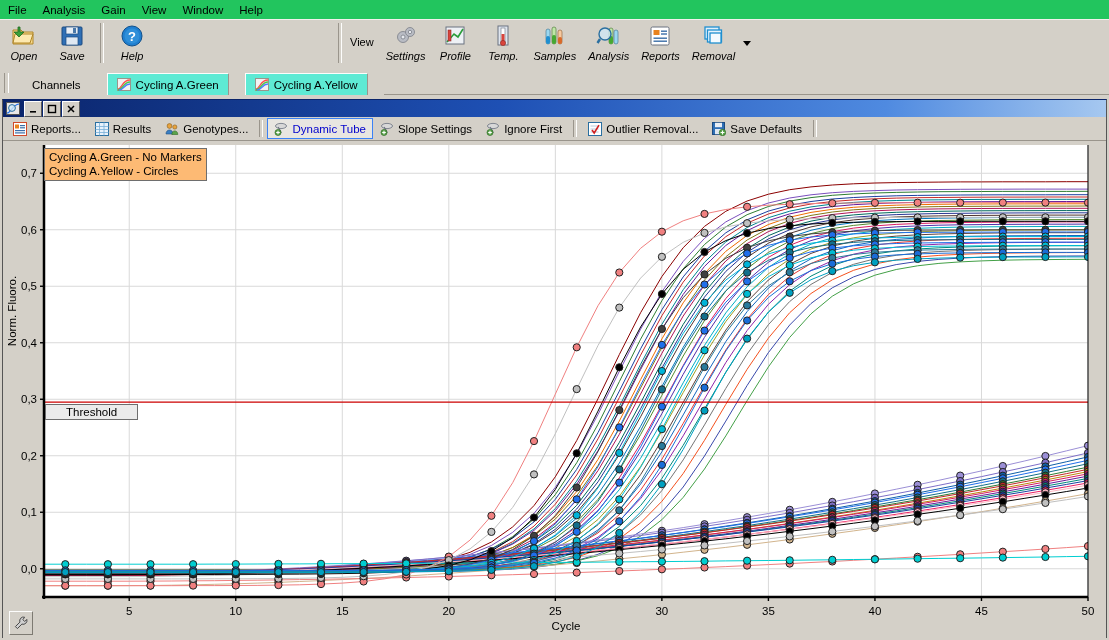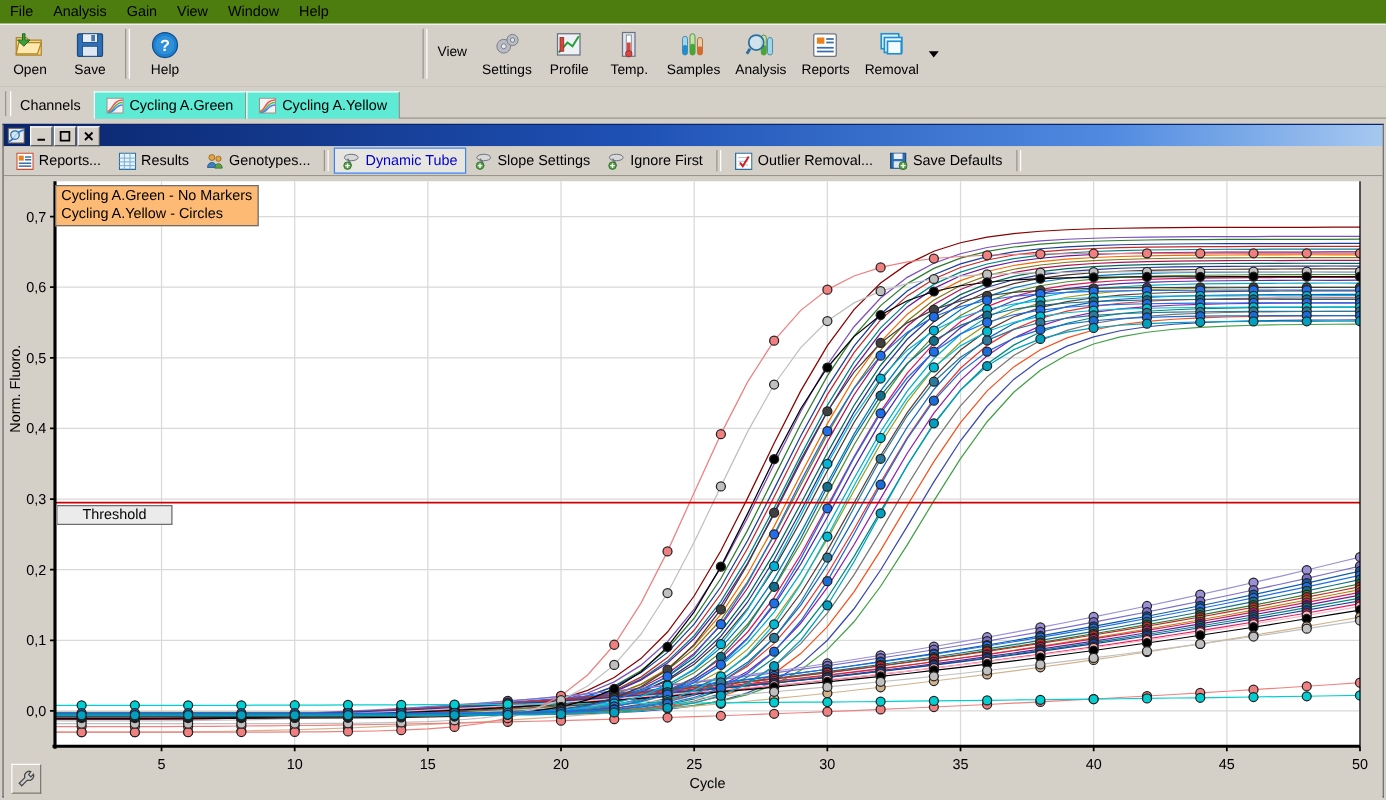--- a/index.html
+++ b/index.html
@@ -8,48 +8,48 @@
     background:#d4d0c8;
     font-family:"Liberation Sans", sans-serif;
     font-size:11px;color:#000;
     -webkit-font-smoothing:none;
   }
   #app{position:relative;width:1109px;height:640px;}
 
   
   .menubar{
     position:absolute;left:0;top:0;width:1109px;height:19px;
-    background:#4d7c0f;display:flex;align-items:center;
+    background:#22c55e;display:flex;align-items:center;
     border-bottom:1px solid #e6e3dc;
   }
   .menubar .mi{padding:2px 8px;font-size:11.5px;color:#000;cursor:default;}
 
   
   .toolbar{
     position:absolute;left:0;top:19px;width:1109px;height:49px;
     background:#d4d0c8;
     border-top:1px solid #f2f0ec;border-bottom:1px solid #9a958c;
     display:flex;align-items:flex-start;
   }
   .tbgroup{display:flex;align-items:flex-start;height:47px;}
   .tbsep{width:2px;height:40px;margin:3px 4px 0 4px;
     border-left:1px solid #9a958c;border-right:1px solid #fdfdfc;}
   .tbtn{
     width:auto;min-width:36px;padding:2px 5px 0 5px;height:45px;
     display:flex;flex-direction:column;align-items:center;justify-content:flex-start;
     cursor:default;border:1px solid transparent;
   }
-  .tbtn .lbl{font-size:11px;margin-top:1px;white-space:nowrap;}
+  .tbtn .lbl{font-size:11px;margin-top:1px;white-space:nowrap;font-style:italic;}
   .ico{width:26px;height:26px;position:relative;display:block;}
   .viewlabel{font-size:11px;margin:16px 6px 0 4px;}
 
   
   .tabstrip{
     position:absolute;left:0;top:69px;width:1109px;height:26px;
-    background:#d4d0c8;display:flex;align-items:flex-end;
+    background:#d4d0c8;display:flex;align-items:flex-end;gap:16px;
   }
   .tabstrip .vbar{width:3px;height:20px;margin:0 1px 2px 4px;
      border-left:1px solid #9a958c;border-right:1px solid #fff;}
   .tab{
     height:21px;display:flex;align-items:center;gap:5px;
     padding:0 9px;background:#5eead4;
     border:1px solid #fdfdfc;border-right-color:#9a958c;border-bottom:none;
     font-size:11.5px;cursor:default;margin-bottom:0;
   }
   .tab.first{background:transparent;border:none;padding-left:6px;padding-right:10px;}

